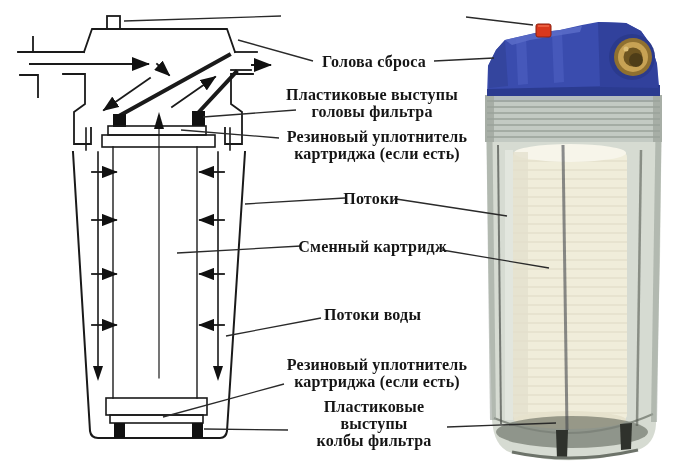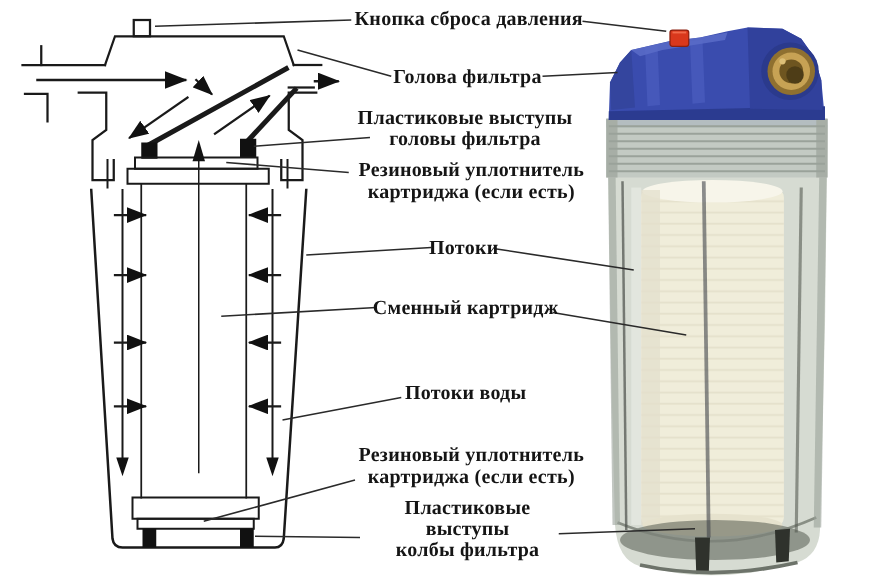--- a/index.html
+++ b/index.html
@@ -182,22 +182,21 @@
     <line class="leader" x1="396" y1="199" x2="507" y2="216"></line>
     <line class="leader" x1="301" y1="246" x2="177" y2="253"></line>
     <line class="leader" x1="442" y1="250" x2="549" y2="268"></line>
     <line class="leader" x1="321" y1="318" x2="226" y2="336"></line>
     <line class="leader" x1="284" y1="384" x2="163" y2="417"></line>
     <line class="leader" x1="288" y1="430" x2="204" y2="429"></line>
     <line class="leader" x1="447" y1="427" x2="556" y2="423"></line>
   </g>
 </svg>
 
-<div class="lbl" style="left:280px;top:7px;width:190px;">Кнопка сброса давления</div>
-<div class="lbl" style="left:308px;top:53px;width:132px;">Голова фильтра</div>
+<div class="lbl" style="left:308px;top:53px;width:132px;">Голова сброса</div>
 <div class="lbl" style="left:282px;top:86px;width:180px;">Пластиковые выступы
 головы фильтра</div>
 <div class="lbl" style="left:278px;top:128px;width:198px;">Резиновый уплотнитель
 картриджа (если есть)</div>
 <div class="lbl" style="left:336px;top:190px;width:70px;">Потоки</div>
 <div class="lbl" style="left:295px;top:238px;width:155px;">Сменный картридж</div>
 <div class="lbl" style="left:320px;top:306px;width:105px;">Потоки воды</div>
 <div class="lbl" style="left:278px;top:356px;width:198px;">Резиновый уплотнитель
 картриджа (если есть)</div>
 <div class="lbl" style="left:290px;top:398px;width:168px;">Пластиковые выступы

